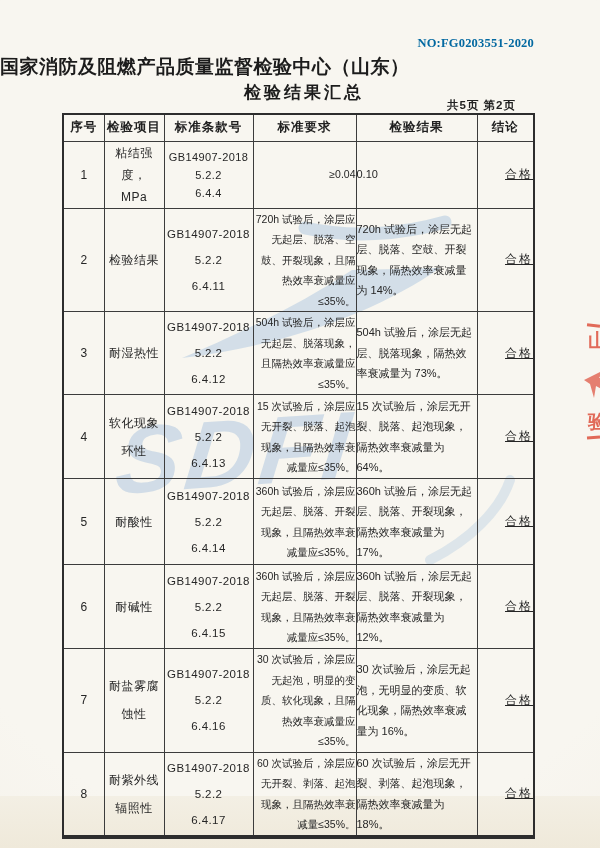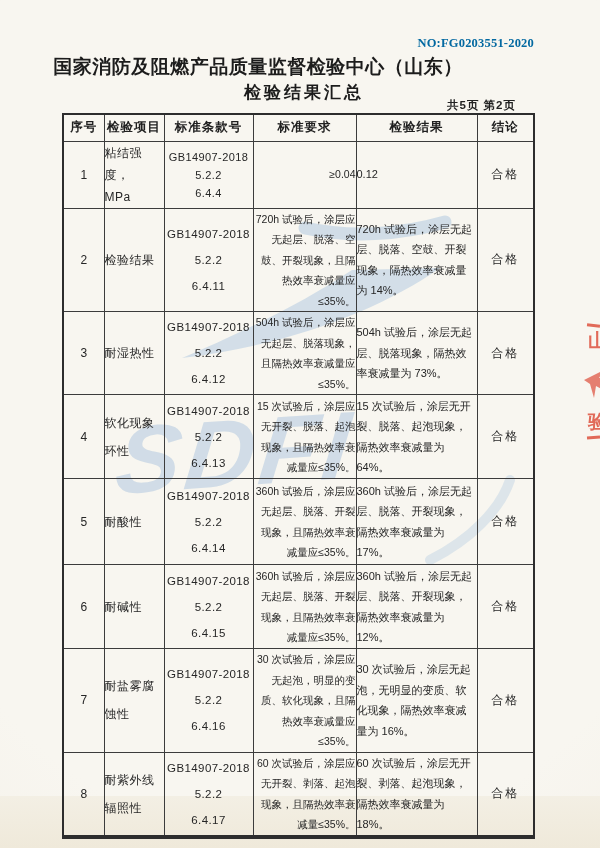--- a/index.html
+++ b/index.html
@@ -13,21 +13,21 @@
     position:absolute;left:0;top:796px;width:600px;height:52px;
     background:linear-gradient(#f3efe4,#efe9da);
   }
   .doc-no{
     position:absolute;top:36px;right:66px;
     font-family:"Liberation Serif","DejaVu Serif",serif;
     font-weight:bold;font-size:12.5px;letter-spacing:0.2px;color:#0369a1;
   }
   .title{
     position:absolute;top:54px;left:0;width:516px;margin:0;
-    text-align:center;font-size:19px;font-weight:bold;letter-spacing:0.5px;color:#1c1c1c;
+    font-size:19px;font-weight:bold;letter-spacing:0.5px;color:#1c1c1c;
   }
   .subtitle{
     position:absolute;top:81px;left:4px;width:600px;margin:0;
     text-align:center;font-size:17px;font-weight:bold;letter-spacing:3px;color:#1c1c1c;
   }
   .page-info{
     position:absolute;top:98px;right:84px;
     font-size:11.5px;font-weight:bold;letter-spacing:1px;color:#222;
   }
   
@@ -53,25 +53,25 @@
   tbody tr:nth-child(1){height:57px;}
   tbody tr:nth-child(2){height:90px;}
   tbody tr:nth-child(3){height:80px;}
   tbody tr:nth-child(4){height:84px;}
   tbody tr:nth-child(5){height:86px;}
   tbody tr:nth-child(6){height:84px;}
   tbody tr:nth-child(7){height:90px;}
   tbody tr:nth-child(8){height:76px;}
   th{font-size:12.5px;font-weight:600;text-align:center;letter-spacing:1px;color:#202020;}
   td.c0{text-align:center;font-size:12px;}
-  td.c1{font-size:12px;white-space:pre-line;line-height:28px;letter-spacing:0.5px;}
+  td.c1{text-align:center;font-size:12px;white-space:pre-line;line-height:28px;letter-spacing:0.5px;}
   td.c2{text-align:center;font-size:11.5px;white-space:pre-line;line-height:26px;letter-spacing:0.4px;}
   td.c3{font-size:10.5px;line-height:20.5px;padding:4px 2px 4px 6px;text-align:right;}
   td.c4{font-size:11px;line-height:20.5px;padding:4px 2px 4px 7px;text-align:left;}
-  td.c5{text-align:center;font-size:12px;letter-spacing:2px;}
+  td.c5{text-align:right;font-size:12px;letter-spacing:2px;text-decoration:underline;}
   tbody tr:nth-child(1) td.c1{line-height:22px;}
   tbody tr:nth-child(1) td.c2{line-height:18px;font-size:11px;}
   
   .stamp{position:absolute;right:0;top:322px;width:18px;height:122px;z-index:3;
          color:#df5b49;filter:blur(0.3px);opacity:0.9;}
   .stamp .bar{position:absolute;width:13px;height:3px;background:#df5b49;right:0;}
   .stamp .bar.top{top:2px;transform:rotate(6deg);}
   .stamp .bar.bot{top:114px;transform:rotate(-4deg);}
   .stamp .ch{position:absolute;right:-7px;font-size:19px;font-weight:bold;line-height:19px;}
   .stamp .ch1{top:9px;}
@@ -118,21 +118,21 @@
   </thead>
   <tbody>
       <tr>
         <td class="c0">1</td>
         <td class="c1">粘结强度，
 MPa</td>
         <td class="c2">GB14907-2018
 5.2.2
 6.4.4</td>
         <td class="c3">≥0.04</td>
-        <td class="c4">0.12</td>
+        <td class="c4">0.10</td>
         <td class="c5">合格</td>
       </tr>
       <tr>
         <td class="c0">2</td>
         <td class="c1">检验结果</td>
         <td class="c2">GB14907-2018
 5.2.2
 6.4.11</td>
         <td class="c3">720h 试验后，涂层应无起层、脱落、空鼓、开裂现象，且隔热效率衰减量应≤35%。</td>
         <td class="c4">720h 试验后，涂层无起层、脱落、空鼓、开裂现象，隔热效率衰减量为 14%。</td>

